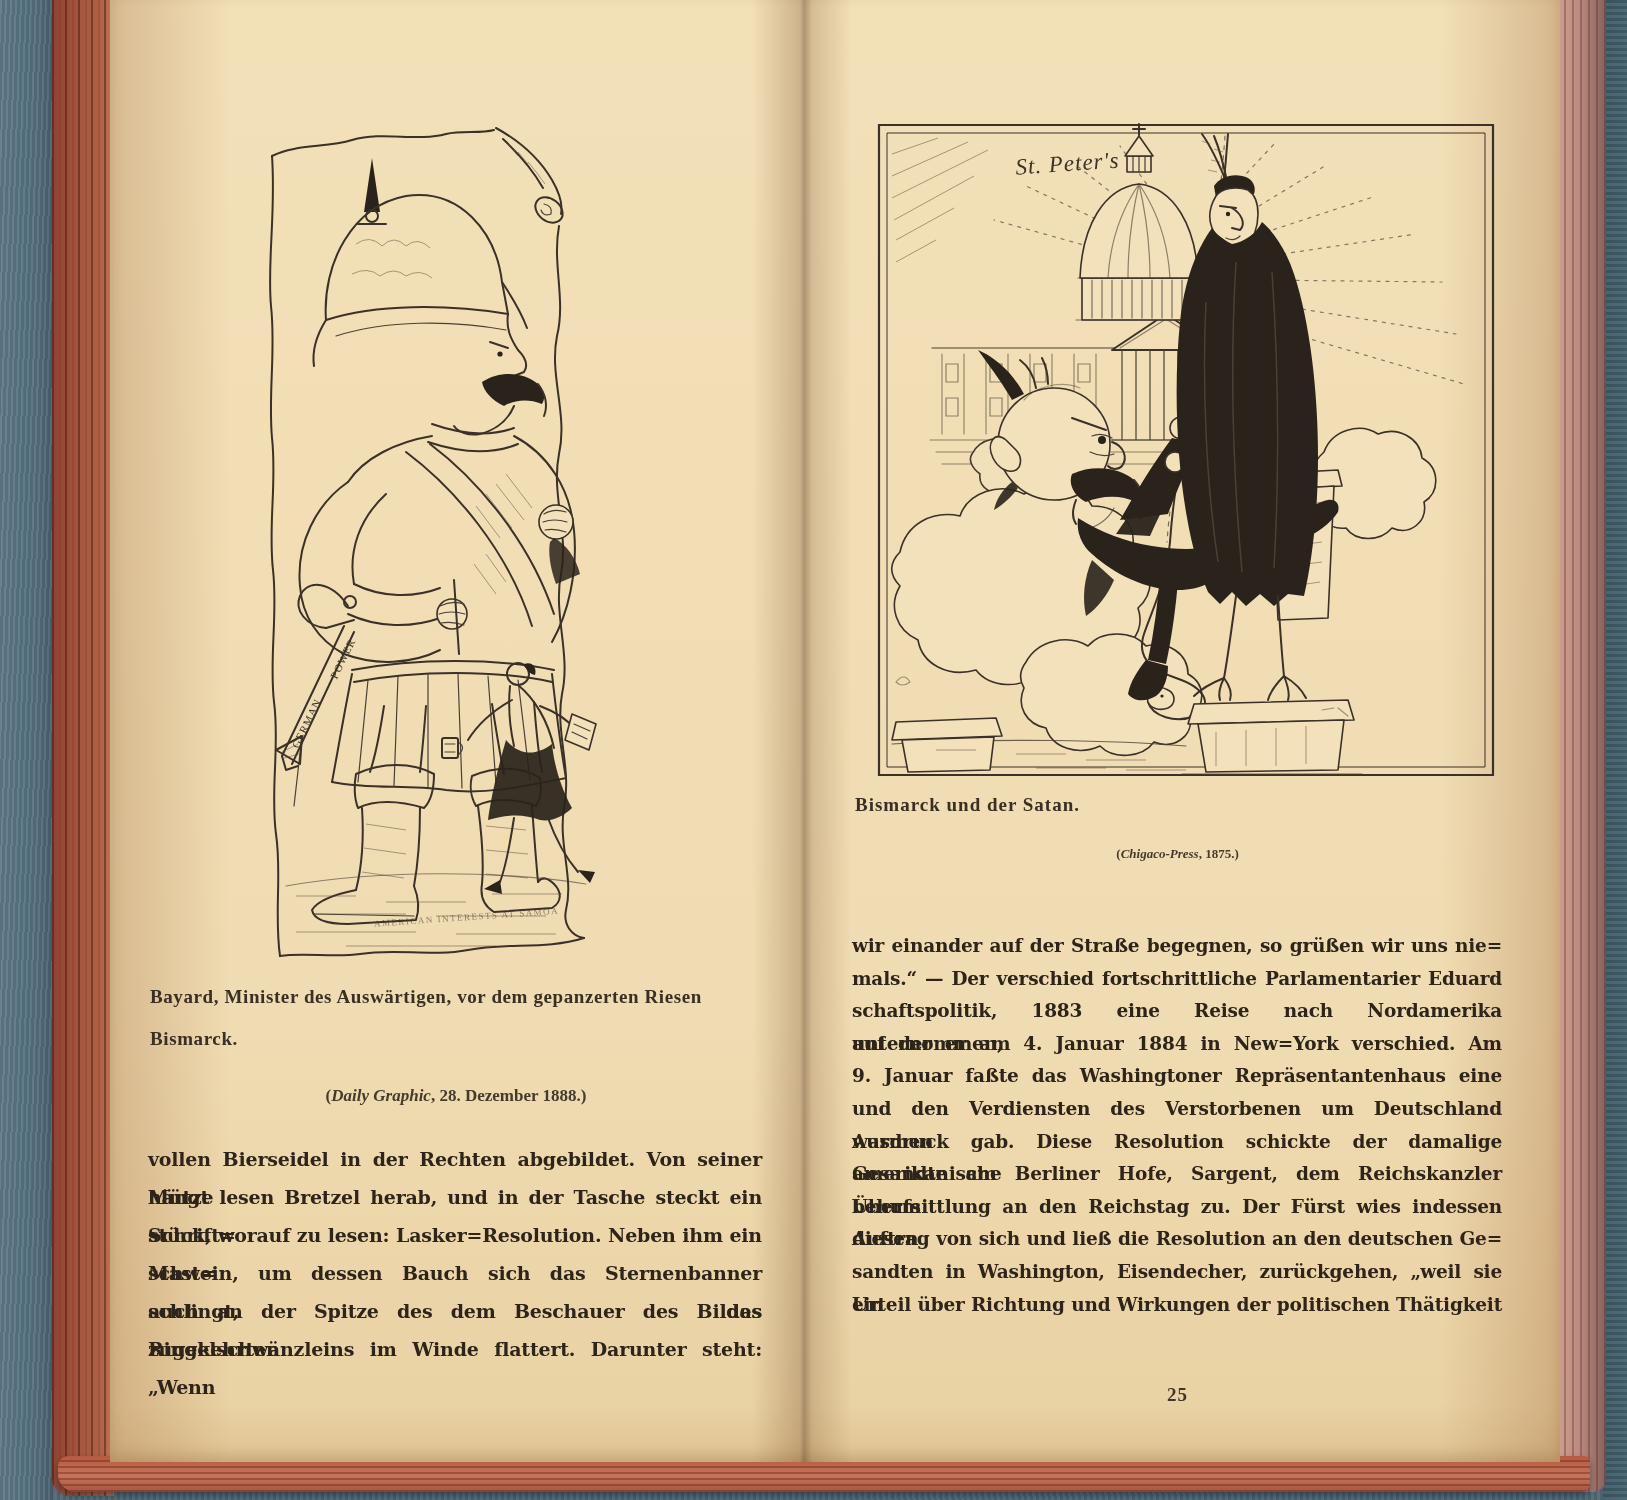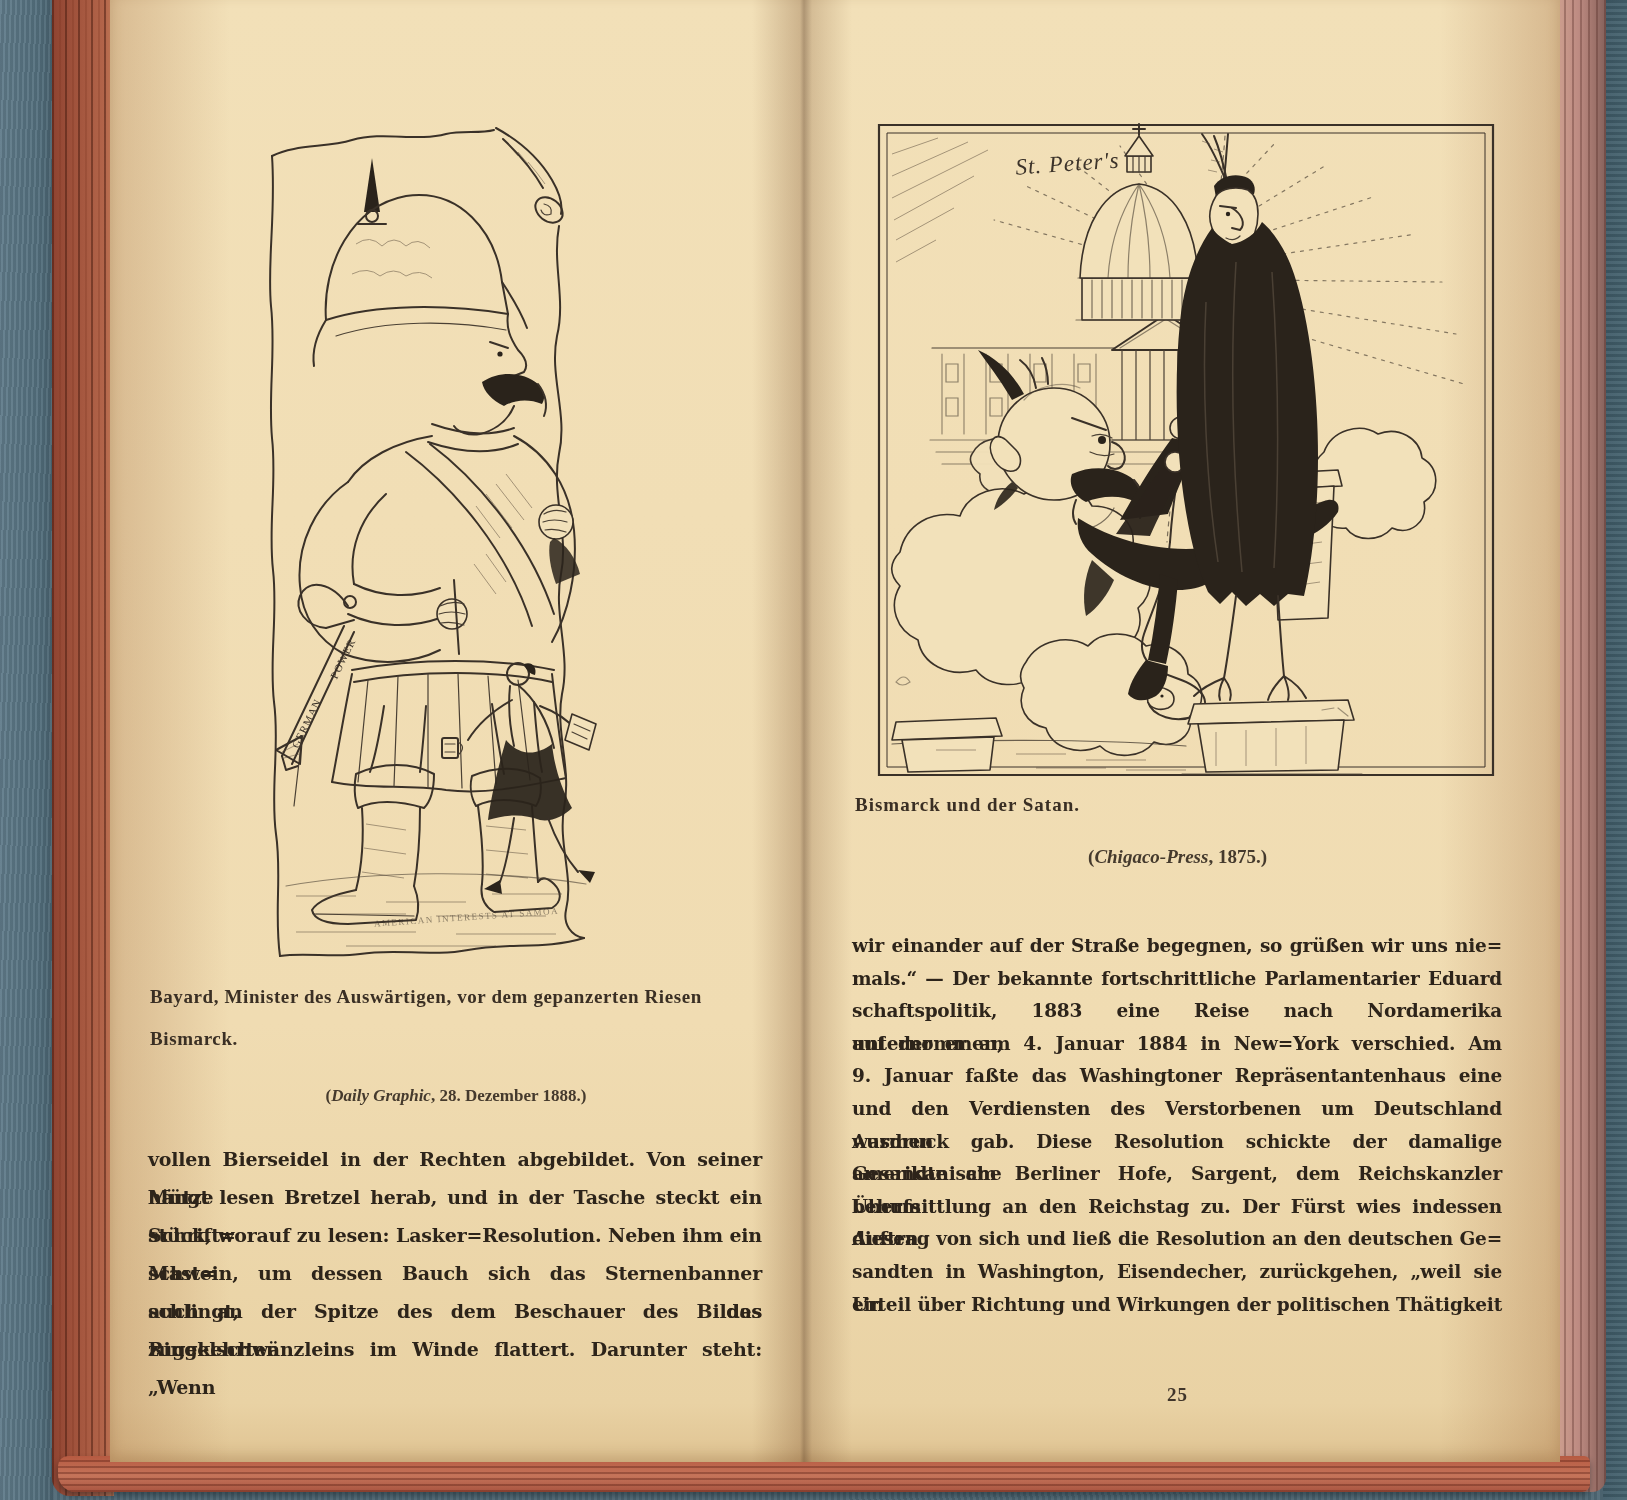--- a/index.html
+++ b/index.html
@@ -298,25 +298,25 @@
     <g>
       <path class="ink-thin" opacity=".8" d="M16 622 C 120 616 240 618 310 624 M306 652 H 486"></path>
       <path class="paperfill" d="M20 600 L 120 596 L 126 614 L 16 618 Z"></path>
       <path class="paperfill" d="M26 618 L 118 615 L 114 648 L 32 650 Z"></path>
       <path class="hatch" d="M140 632 h 50 M210 638 h 60 M160 646 h 70 M250 648 h 60 M60 628 h 40"></path>
       <path class="ink-thin" opacity=".5" d="M20 560 q 8 -10 14 0 q -8 6 -14 0 M446 588 l 12 -2 m 4 0 l 10 8"></path>
     </g>
   </svg>
 
   <div class="caption" style="left:855px;top:794px;width:645px;font-size:19px;letter-spacing:1px">Bismarck und der Satan.</div>
-  <div class="source" style="left:855px;top:846px;width:645px;font-size:19px"><span>(</span><i>Chigaco-Press</i><span>, 1875.)</span></div>
+  <div class="source" style="left:855px;top:846px;width:645px;font-size:13px"><span>(</span><i>Chigaco-Press</i><span>, 1875.)</span></div>
 
   <div class="bodyblock right-body" style="left:852px;top:930px;width:650px">
     <div class="bodyline">wir einander auf der Straße begegnen, so grüßen wir uns nie=</div>
-    <div class="bodyline">mals.“ — Der bekannte fortschrittliche Parlamentarier Eduard</div>
+    <div class="bodyline">mals.“ — Der verschied fortschrittliche Parlamentarier Eduard</div>
     <div class="bodyline">schaftspolitik, 1883 eine Reise nach Nordamerika unternommen,</div>
     <div class="bodyline">auf der er am 4. Januar 1884 in New=York verschied. Am</div>
     <div class="bodyline">9. Januar faßte das Washingtoner Repräsentantenhaus eine</div>
     <div class="bodyline">und den Verdiensten des Verstorbenen um Deutschland warmen</div>
     <div class="bodyline">Ausdruck gab. Diese Resolution schickte der damalige amerikanische</div>
     <div class="bodyline">Gesandte am Berliner Hofe, Sargent, dem Reichskanzler behufs</div>
     <div class="bodyline">Übermittlung an den Reichstag zu. Der Fürst wies indessen diesen</div>
     <div class="bodyline">Auftrag von sich und ließ die Resolution an den deutschen Ge=</div>
     <div class="bodyline">sandten in Washington, Eisendecher, zurückgehen, „weil sie ein</div>
     <div class="bodyline">Urteil über Richtung und Wirkungen der politischen Thätigkeit</div>

